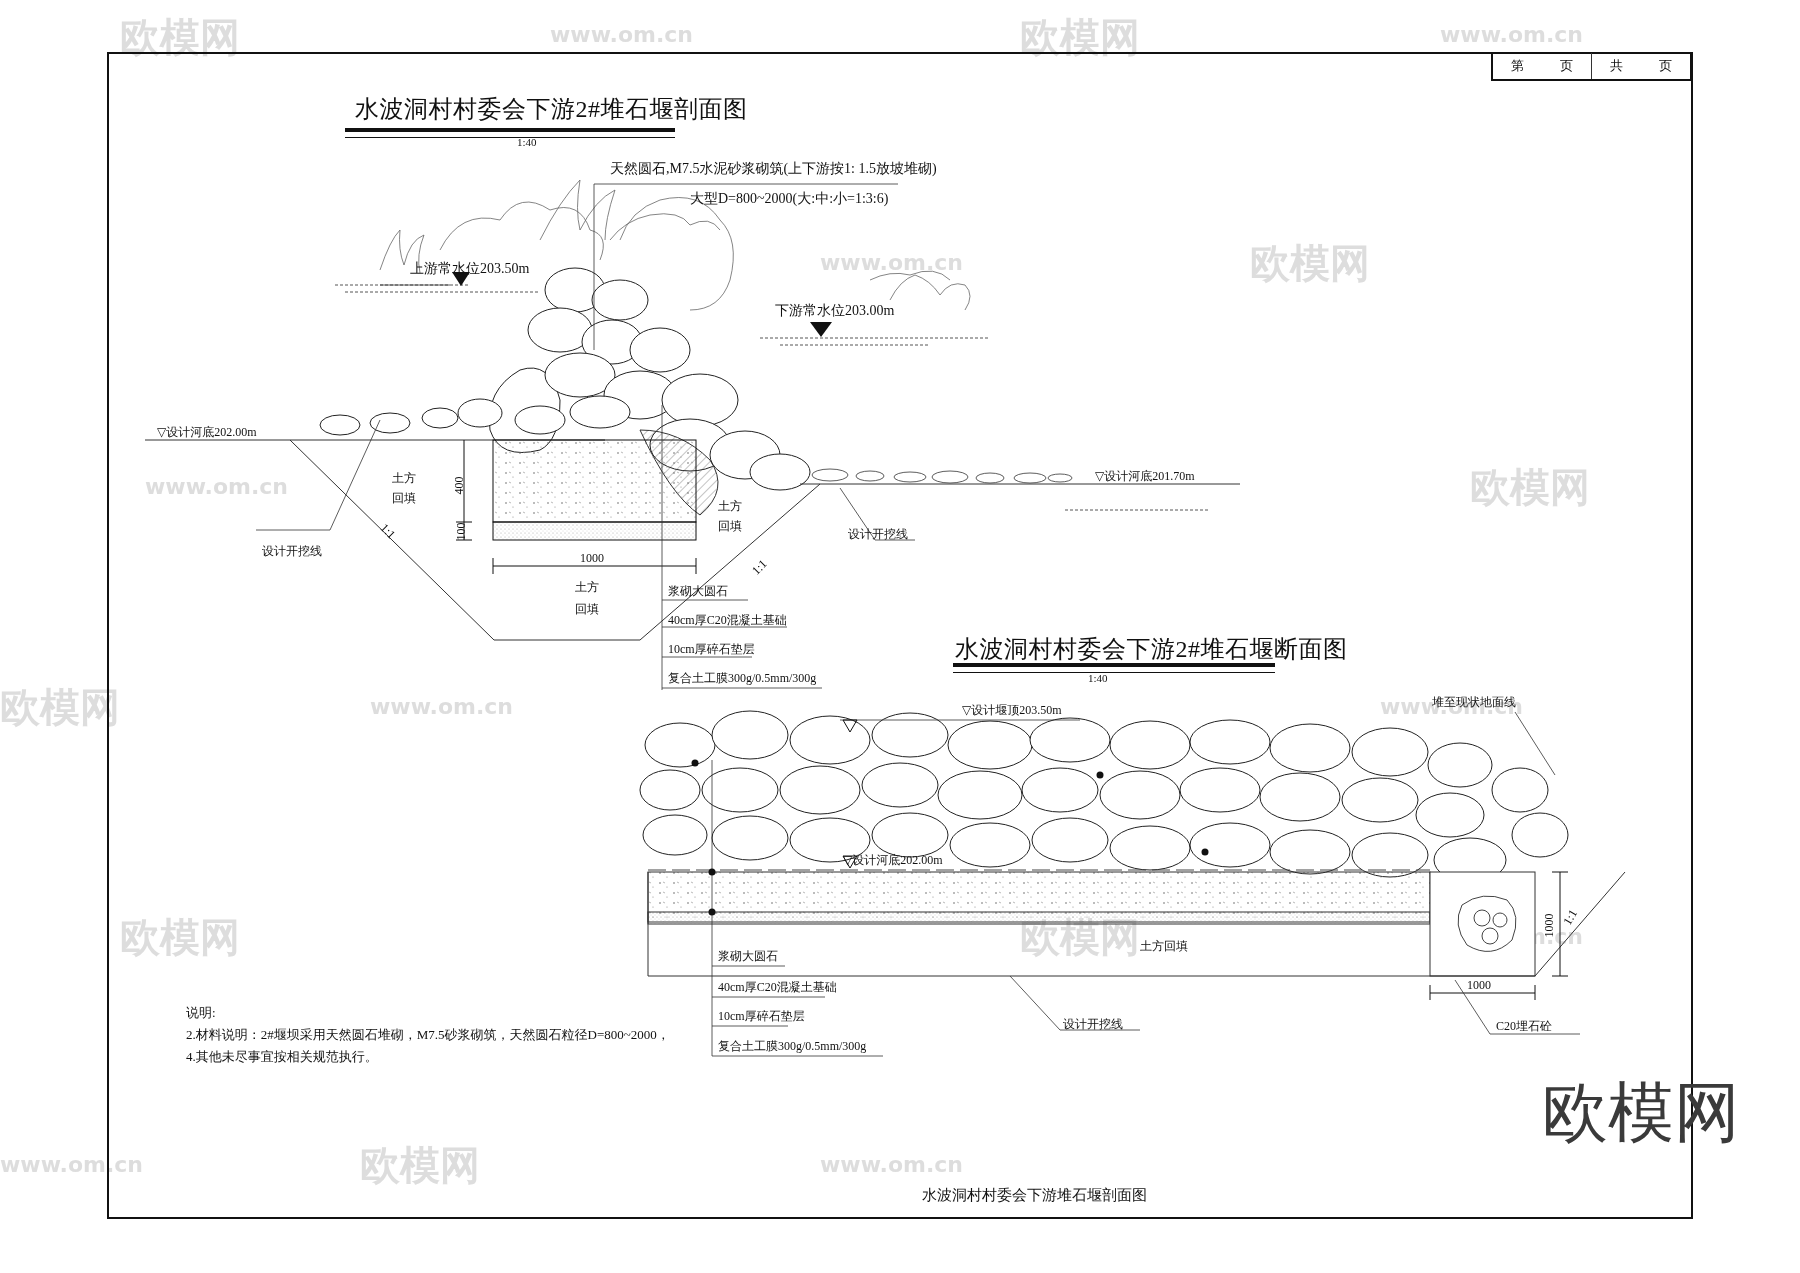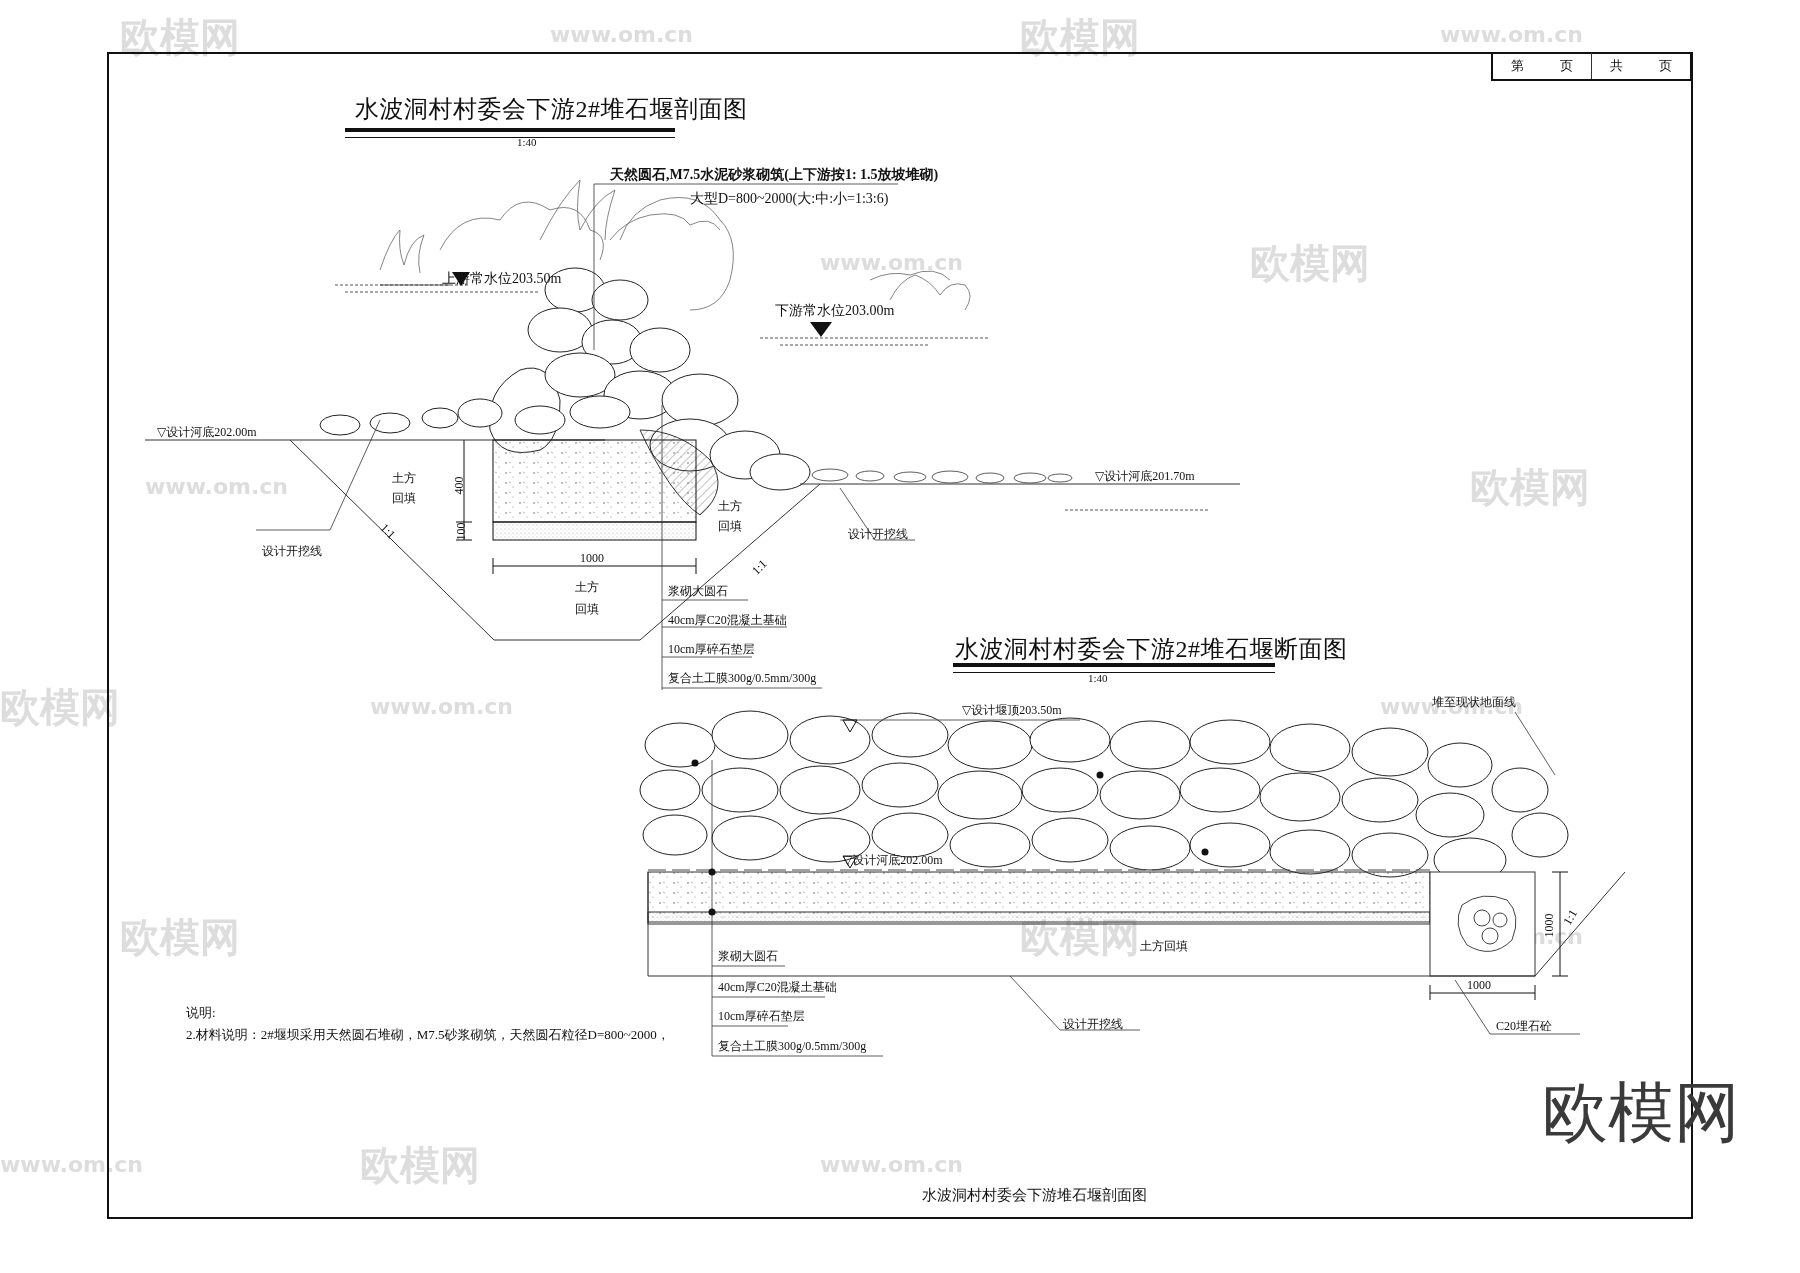--- a/index.html
+++ b/index.html
@@ -226,24 +226,24 @@
   <circle cx="1205" cy="852" r="3.5" fill="#111"></circle>
   <circle cx="695" cy="763" r="3.5" fill="#111"></circle>
   <polygon points="843,720 857,720 850,732" fill="none" stroke="#111"></polygon>
   <polygon points="843,856 857,856 850,868" fill="none" stroke="#111"></polygon>
 </svg>
 
 <div class="abs cad title" style="left:355px;top:93px;font-family:Liberation Serif, serif;">水波洞村村委会下游2#堆石堰剖面图</div>
 <div class="title-rule" style="left:345px;top:128px;width:330px;"></div>
 <div class="abs cad scale" style="left:517px;top:136px;">1:40</div>
 
-<div class="abs cad lbl" style="left:610px;top:166px;font-weight:bold;">天然圆石,M7.5水泥砂浆砌筑(上下游按1: 1.5放坡堆砌)</div>
+<div class="abs cad lbl" style="left:610px;top:160px;">天然圆石,M7.5水泥砂浆砌筑(上下游按1: 1.5放坡堆砌)</div>
 <div class="abs cad lbl" style="left:690px;top:190px;">大型D=800~2000(大:中:小=1:3:6)</div>
 
-<div class="abs cad lbl" style="left:410px;top:270px;margin-left:32px;">上游常水位203.50m</div>
+<div class="abs cad lbl" style="left:410px;top:260px;">上游常水位203.50m</div>
 <div class="abs cad lbl" style="left:775px;top:302px;">下游常水位203.00m</div>
 
 <div class="abs cad small" style="left:157px;top:424px;">▽设计河底202.00m</div>
 <div class="abs cad small" style="left:1095px;top:468px;">▽设计河底201.70m</div>
 
 <div class="abs cad small" style="left:392px;top:468px;line-height:20px;">
   <div>土方</div>
   <div>回填</div>
 </div>
 <div class="abs cad small" style="left:718px;top:496px;line-height:20px;">
@@ -285,19 +285,20 @@
 <div class="abs cad small" style="left:1496px;top:1018px;">C20埋石砼</div>
 
 <div class="abs cad small" style="left:718px;top:948px;">浆砌大圆石</div>
 <div class="abs cad small" style="left:718px;top:979px;">40cm厚C20混凝土基础</div>
 <div class="abs cad small" style="left:718px;top:1008px;">10cm厚碎石垫层</div>
 <div class="abs cad small" style="left:718px;top:1038px;">复合土工膜300g/0.5mm/300g</div>
 
 <div class="abs cad notes" style="left:186px;top:1002px;">
   <div class="l">说明:</div>
   <div class="l">2.材料说明：2#堰坝采用天然圆石堆砌，M7.5砂浆砌筑，天然圆石粒径D=800~2000，</div>
+  <div class="l">4.其他未尽事宜按相关规范执行。</div>
 </div>
 
 <div class="abs cad" style="left:922px;top:1186px;font-size:15px;">水波洞村村委会下游堆石堰剖面图</div>
 
 <div class="wm-big">
   <div style="font-size:66px;">欧模网</div>
 </div>
 
 </body></html>

